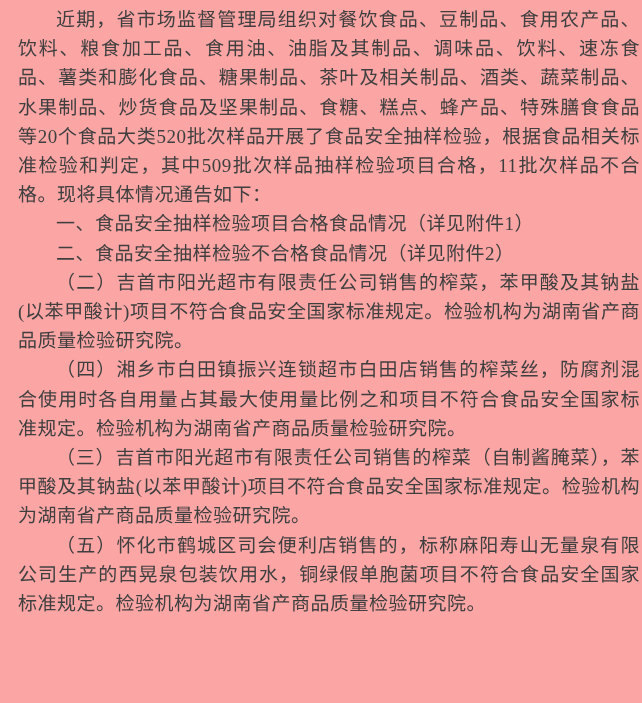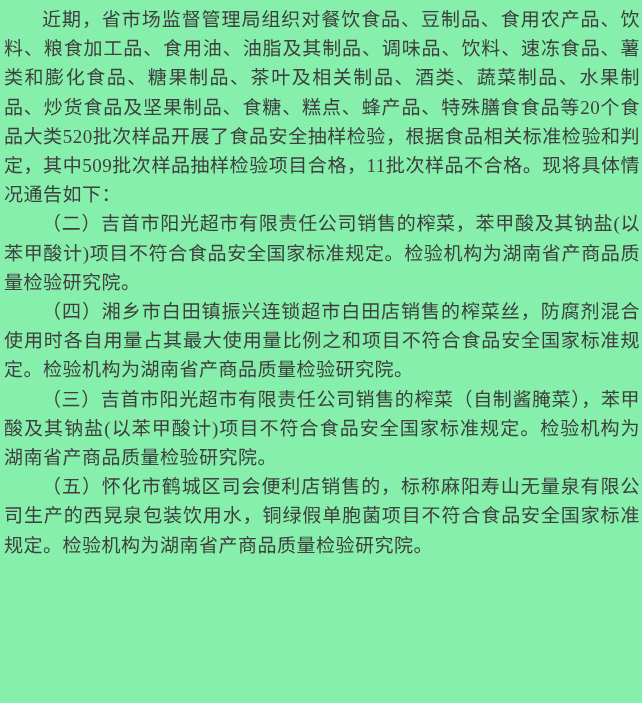--- a/index.html
+++ b/index.html
@@ -10,38 +10,40 @@
   body {
     width: 642px;
     height: 703px;
     overflow: hidden;
     box-sizing: border-box;
   }
   .doc-page {
     box-sizing: border-box;
     width: 642px;
     height: 703px;
-    padding: 5px 2px 4px 4px;
-    background: #86efac;
+    padding: 5px 2px 4px 18px;
+    background: #fca5a5;
     font-family: "Liberation Serif", "DejaVu Serif", serif;
     font-size: 19px;
     line-height: 29.2px;
     color: #3f3f3f;
     text-align: justify;
     text-justify: inter-ideograph;
     letter-spacing: 0.5px;
   }
   .doc-page p {
     margin: 0;
     padding: 0;
     text-indent: 2em;
   }
 </style>
 </head>
 <body>
 
 <div class="doc-page">
   <p>近期，省市场监督管理局组织对餐饮食品、豆制品、食用农产品、饮料、粮食加工品、食用油、油脂及其制品、调味品、饮料、速冻食品、薯类和膨化食品、糖果制品、茶叶及相关制品、酒类、蔬菜制品、水果制品、炒货食品及坚果制品、食糖、糕点、蜂产品、特殊膳食食品等20个食品大类520批次样品开展了食品安全抽样检验，根据食品相关标准检验和判定，其中509批次样品抽样检验项目合格，11批次样品不合格。现将具体情况通告如下：</p>
+  <p>一、食品安全抽样检验项目合格食品情况（详见附件1）</p>
+  <p>二、食品安全抽样检验不合格食品情况（详见附件2）</p>
   <p>（二）吉首市阳光超市有限责任公司销售的榨菜，苯甲酸及其钠盐(以苯甲酸计)项目不符合食品安全国家标准规定。检验机构为湖南省产商品质量检验研究院。</p>
   <p>（四）湘乡市白田镇振兴连锁超市白田店销售的榨菜丝，防腐剂混合使用时各自用量占其最大使用量比例之和项目不符合食品安全国家标准规定。检验机构为湖南省产商品质量检验研究院。</p>
   <p>（三）吉首市阳光超市有限责任公司销售的榨菜（自制酱腌菜），苯甲酸及其钠盐(以苯甲酸计)项目不符合食品安全国家标准规定。检验机构为湖南省产商品质量检验研究院。</p>
   <p>（五）怀化市鹤城区司会便利店销售的，标称麻阳寿山无量泉有限公司生产的西晃泉包装饮用水，铜绿假单胞菌项目不符合食品安全国家标准规定。检验机构为湖南省产商品质量检验研究院。</p>
 </div>
 
 </body></html>

